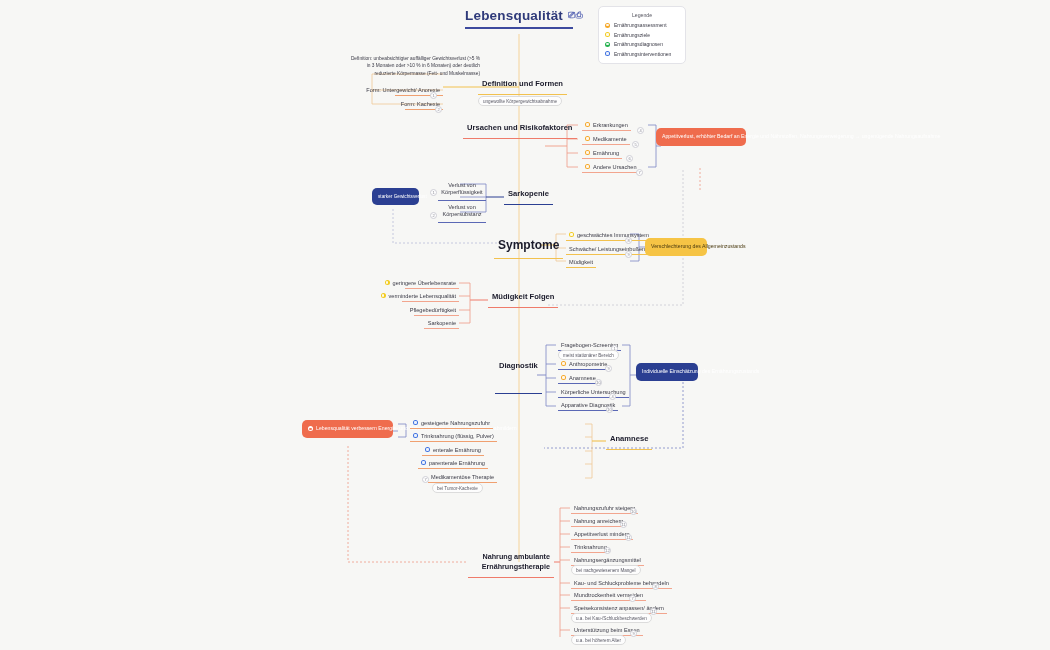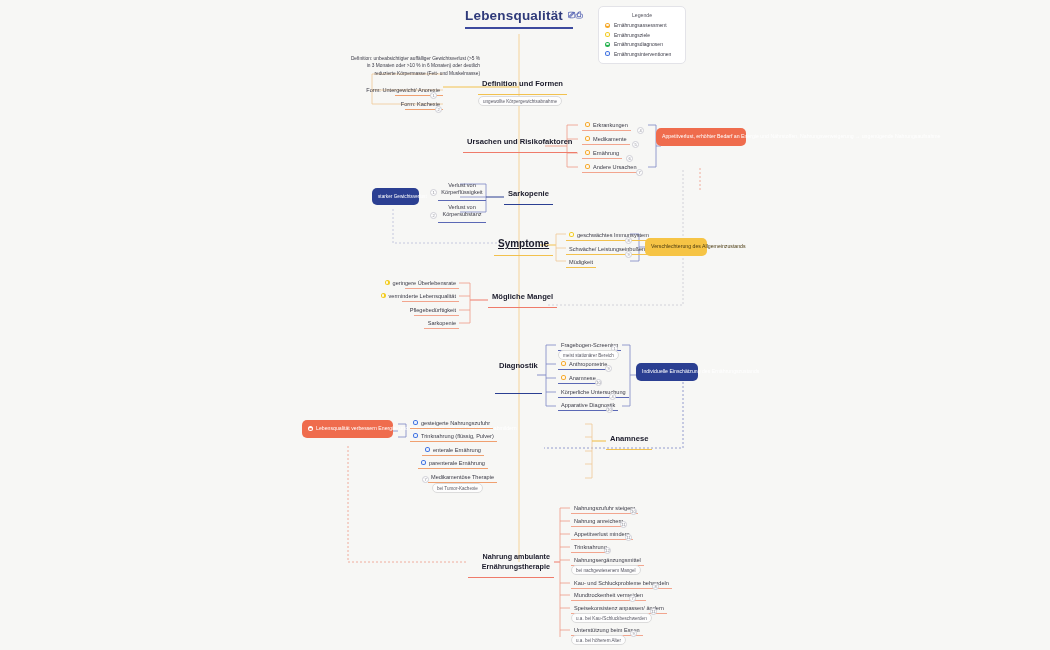--- a/index.html
+++ b/index.html
@@ -194,21 +194,21 @@
   <div class="node sublabel" style="left:478px; top:96px;">ungewollte Körpergewichtsabnahme</div>
   <div class="node leaf u-orange" style="left:395px; top:85px; justify-content:flex-end; width:48px;">
     <span>Form: Untergewicht/ Anorexie</span>
   </div>
   <div class="badge" style="left:430px; top:92px;">1</div>
   <div class="node leaf u-orange" style="left:405px; top:99px; justify-content:flex-end; width:38px;">
     <span>Form: Kachexie</span>
   </div>
   <div class="badge" style="left:435px; top:106px;">2</div>
 
-  <div class="node" style="left:463px; top:137px; border-bottom:1.4px solid #ef7b6a; padding:0 4px 3px 4px;">
+  <div class="node" style="left:463px; top:123px; border-bottom:1.4px solid #ef7b6a; padding:0 4px 3px 4px;">
     <div class="branch-title" style="font-size:7.6px;">Ursachen und Risikofaktoren</div>
   </div>
 
   <div class="node leaf u-peach" style="left:582px; top:120px;">
     <span class="dot orange"></span>
     <span>Erkrankungen</span>
   </div>
   <div class="badge" style="left:637px; top:127px;">4</div>
 
   <div class="node leaf u-peach" style="left:582px; top:134px;">
@@ -245,21 +245,21 @@
     <span>Verlust von Körperflüssigkeit</span>
   </div>
   <div class="badge" style="left:430px; top:189px;">1</div>
 
   <div class="node leaf u-blue" style="left:438px; top:202px; width:48px; justify-content:center; text-align:center; white-space:normal; line-height:1.4;">
     <span>Verlust von Körpersubstanz</span>
   </div>
   <div class="badge" style="left:430px; top:212px;">2</div>
 
   <div class="node" style="left:494px; top:238px; border-bottom:1.4px solid #f2c14e; padding:0 4px 3px 4px;">
-    <div class="branch-title" style="font-size:10px;text-decoration:underline;">Symptome</div>
+    <div class="branch-title" style="font-size:12px;">Symptome</div>
   </div>
 
   <div class="node leaf u-yellow" style="left:566px; top:230px;">
     <span class="dot yellow"></span>
     <span>geschwächtes Immunsystem</span>
   </div>
   <div class="badge" style="left:625px; top:237px;">8</div>
 
   <div class="node leaf u-yellow" style="left:566px; top:244px;">
     <span>Schwäche/ Leistungseinbußen</span>
@@ -268,21 +268,21 @@
 
   <div class="node leaf u-yellow" style="left:566px; top:257px;">
     <span>Müdigkeit</span>
   </div>
 
   <div class="node callout yellow" style="left:645px; top:238px; width:62px;">
     <span style="width:100%;">Verschlechterung des Allgemeinzustands</span>
   </div>
 
   <div class="node" style="left:488px; top:292px; border-bottom:1.4px solid #ef7b6a; padding:0 4px 3px 4px;">
-    <div class="branch-title" style="font-size:7.6px;">Mögliche Mangel</div>
+    <div class="branch-title" style="font-size:7.6px;">Müdigkeit Folgen</div>
   </div>
 
   <div class="node leaf u-peach" style="left:405px; top:278px; justify-content:flex-end; width:54px;">
     <span class="dot yellow"></span>
     <span>geringere Überlebensrate</span>
   </div>
   <div class="node leaf u-peach" style="left:402px; top:291px; justify-content:flex-end; width:57px;">
     <span class="dot yellow"></span>
     <span>verminderte Lebensqualität</span>
   </div>

